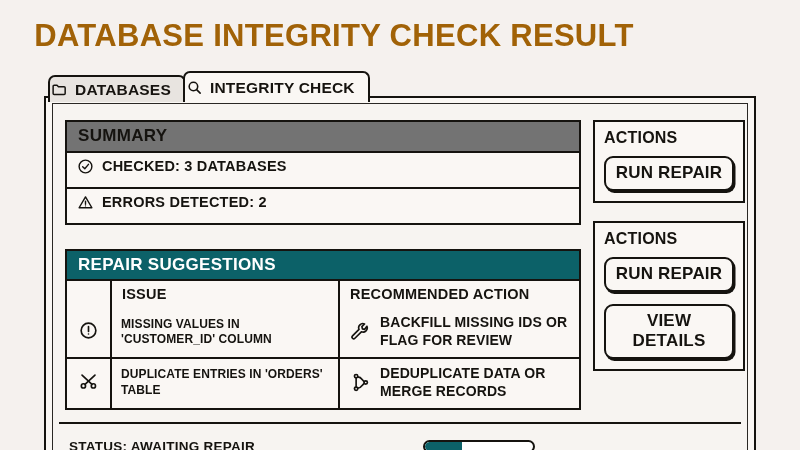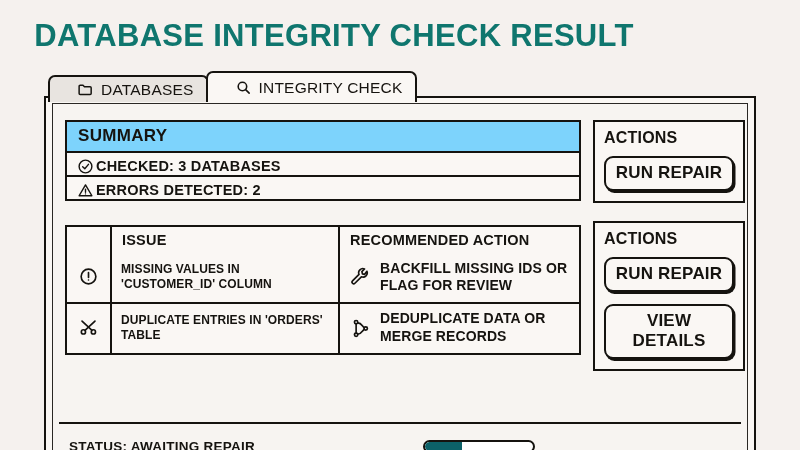--- a/index.html
+++ b/index.html
@@ -19,21 +19,21 @@
   
   .page-title {
     position: absolute;
     top: 18px;
     left: 0;
     width: 668px;
     text-align: center;
     font-size: 31px;
     font-weight: bold;
     letter-spacing: 0.3px;
-    color: #0f766e;
+    color: #a16207;
     white-space: nowrap;
   }
 
   
   .window {
     position: absolute;
     left: 44px;
     top: 96px;
     width: 712px;
     height: 370px;
@@ -62,26 +62,26 @@
     height: 30px;
     display: flex;
     align-items: flex-end;
     z-index: 6;
   }
   .tab {
     display: flex;
     align-items: center;
     gap: 7px;
     height: 27px;
-    padding: 0 13px 0 27px;
+    padding: 0 13px 0 1px;
     border: 2.5px solid #15130f;
     border-bottom: none;
     border-radius: 7px 7px 0 0;
     font-size: 15.5px;
-    font-weight: normal;
+    font-weight: bold;
     letter-spacing: 0.2px;
     box-sizing: border-box;
     position: relative;
     white-space: nowrap;
   }
   .tab.inactive {
     background: #e8e4e0;
     color: #16130f;
     z-index: 1;
   }
@@ -124,35 +124,35 @@
     box-sizing: border-box;
   }
   .panel-head {
     font-size: 17px;
     font-weight: bold;
     letter-spacing: 0.3px;
     padding: 4px 11px 5px;
     line-height: 1.15;
   }
   .panel-head.amber {
-    background: #7dd3fc;
+    background: #737373;
     color: #15130f;
     border-bottom: 2.5px solid #15130f;
   }
   .panel-head.teal {
     background: #0c6168;
     color: #ffffff;
     border-bottom: 2.5px solid #15130f;
   }
 
   .sum-row {
     display: flex;
     align-items: center;
-    gap: 2px;
-    padding: 5px 10px 0;
+    gap: 8px;
+    padding: 5px 10px 12px;
     font-size: 14.5px;
     font-weight: bold;
     letter-spacing: 0.2px;
     color: #15130f;
   }
   .sum-row + .sum-row {
     border-top: 2px solid #15130f;
   }
   .sum-icon {
     width: 17px;
@@ -377,20 +377,21 @@
                 <path d="M12 4.2 21 19.4H3z"></path>
                 <line x1="12" y1="10" x2="12" y2="14.4"></line>
                 <circle cx="12" cy="16.9" r="0.9" fill="#15130f" stroke="none"></circle>
               </svg>
             </span>
             <span>ERRORS DETECTED: 2</span>
           </div>
         </div>
 
         <div class="panel repair-panel">
+          <div class="panel-head teal">REPAIR SUGGESTIONS</div>
 
           <table class="rtable">
             <colgroup>
               <col class="col-icon">
                 <col class="col-issue">
                 <col class="col-act">
             </colgroup>
             <thead>
               <tr>
                 <th class="rhead"></th>

